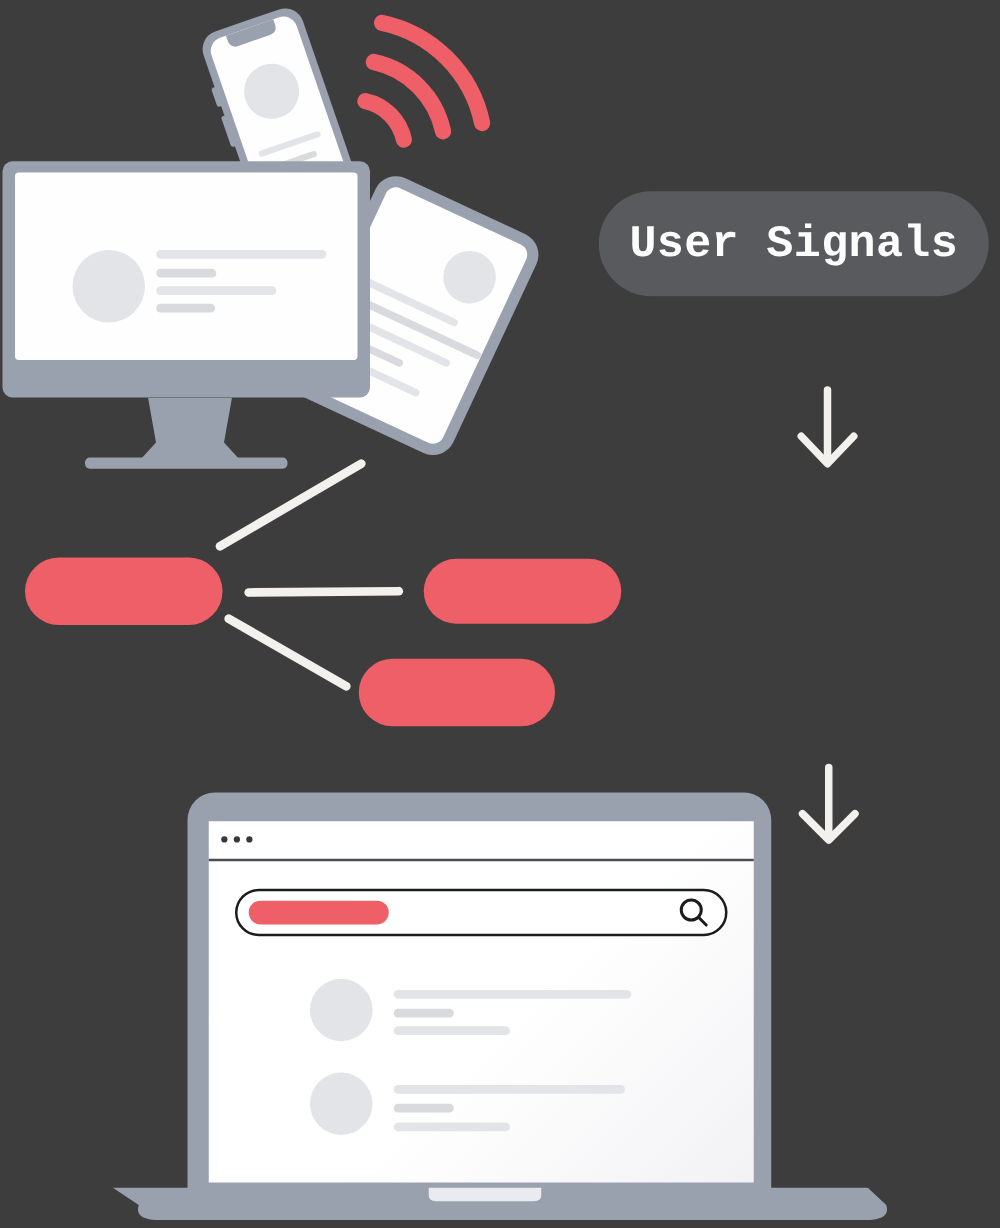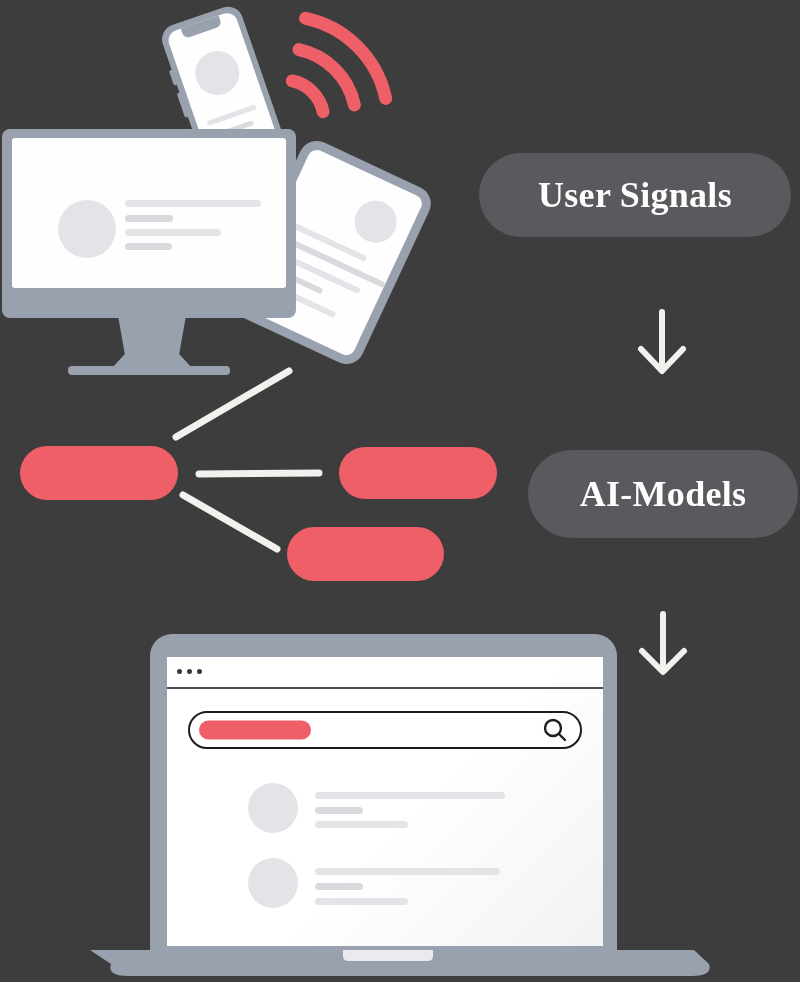--- a/index.html
+++ b/index.html
@@ -1,18 +1,18 @@
 <!DOCTYPE html>
 <html style="--bg: #3d3d3d; --red: #ee5f67; --device-gray: #9aa1ae; --screen-white: #fefefe; --placeholder: #e3e4e8; --placeholder-dark: #d9dade; --badge-dark-fill: #595a5e; --badge-light-fill: #a8a8a8; --badge-light-border: #6a6a6e; --connector-white: #f3f1ed; --ink: #1b1c1e;"><head>
 <meta charset="utf-8">
 <style>
   html,body{margin:0;padding:0;background:#3d3d3d;}
   .stage{position:relative;width:800px;height:982px;overflow:hidden;
          background:var(--bg,#3d3d3d);
-         font-family:Liberation Serif, serif;text-align:center;}
+         font-family:Liberation Mono, monospace;text-align:center;}
   .stage *{box-sizing:border-box;}
 
   
   .device{position:absolute;background:var(--device-gray,#9aa1ae);}
   .screen{position:absolute;background:var(--screen-white,#fefefe);}
   .ph-circle{position:absolute;border-radius:50%;background:var(--placeholder,#e3e4e8);}
   .ph-line{position:absolute;height:7px;border-radius:4px;background:var(--placeholder,#e3e4e8);}
   .ph-line.dk{background:var(--placeholder-dark,#d9dade);}
 
   
@@ -171,23 +171,20 @@
     </g>
     <g>
       <path class="arr" d="M 663 614 L 663 668"></path>
       <path class="arr" d="M 642 651 L 663 672 L 684 651"></path>
     </g>
   </svg>
 
   <div class="badge badge-dark badge-user-signals">
     <span>User Signals</span>
   </div>
-  <div class="badge badge-dark badge-ai-models">
-    <span>AI-Models</span>
-  </div>
 
   <div class="device laptop-frame">
     <div class="laptop-window result">
       <div class="win-dots">
         <span></span>
           <span></span>
           <span></span>
       </div>
       <div class="win-divider"></div>
       <div class="search-bar">

